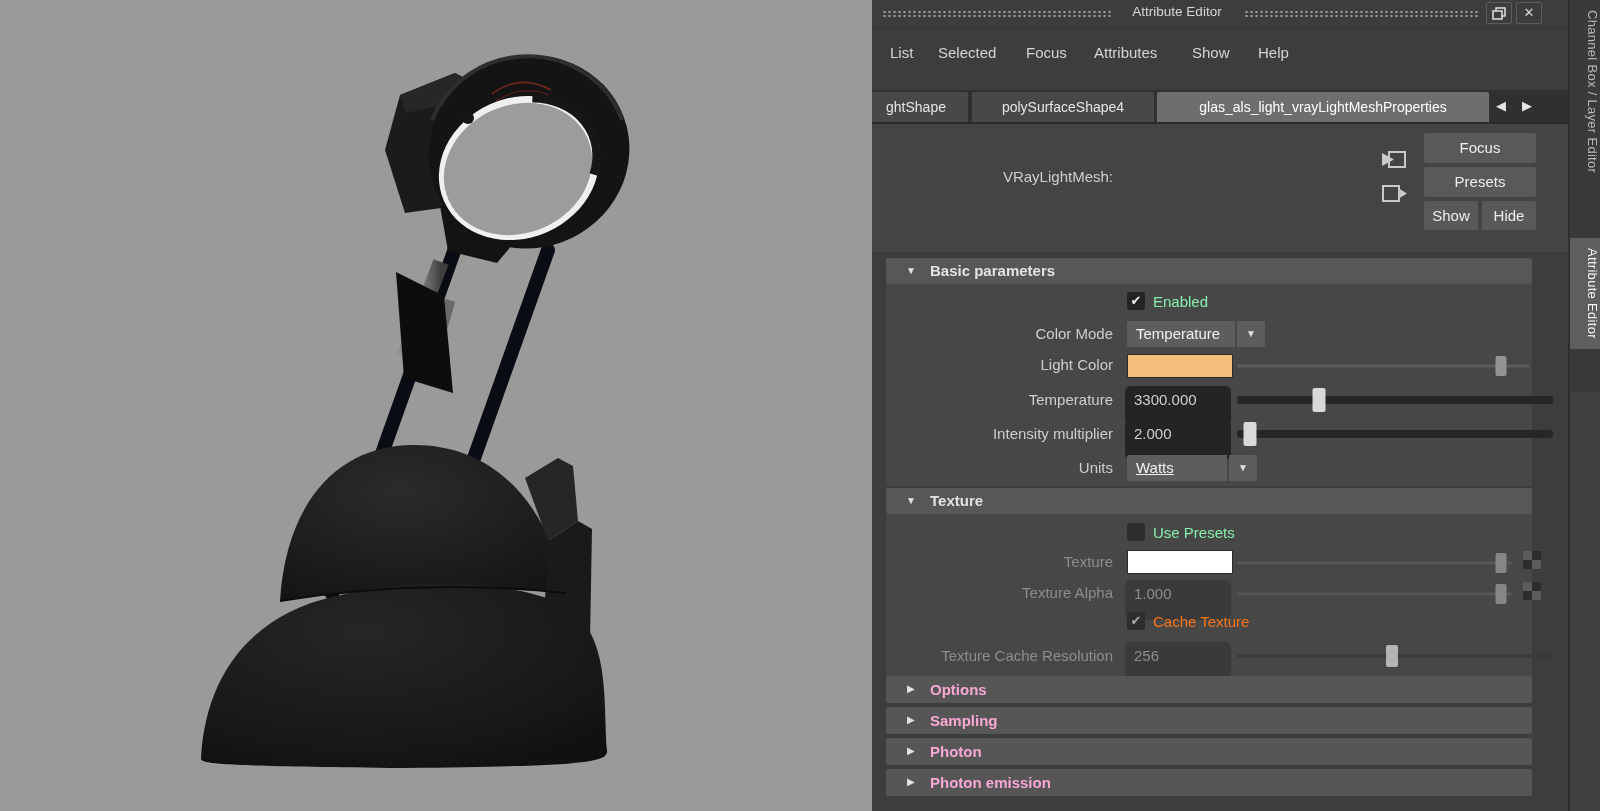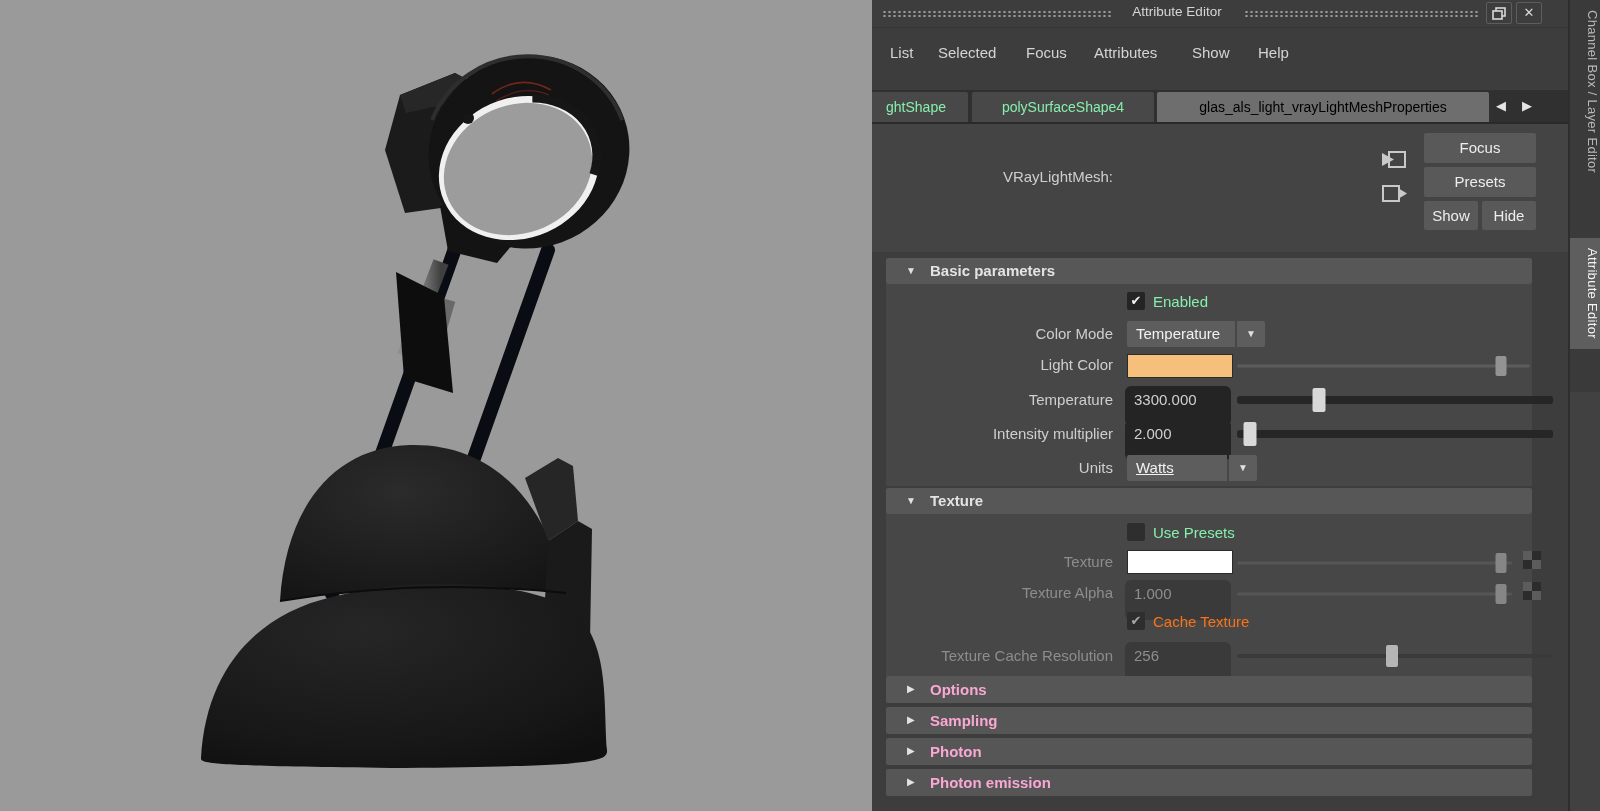--- a/index.html
+++ b/index.html
@@ -12,22 +12,22 @@
   #viewport{position:absolute;left:0;top:0;width:872px;height:811px;background:#9a9a9a;}
   
   #ae-panel{position:absolute;left:872px;top:0;width:696px;height:811px;background:#3d3d3d;overflow:hidden;}
   .titlebar{position:absolute;left:0;top:0;width:696px;height:27px;background:#3d3d3d;border-bottom:1px solid #353535;}
   .drag-dots{position:absolute;top:10px;height:7px;background-image:radial-gradient(#9b9b9b 1.1px,transparent 1.3px);background-size:5px 4px;background-position:0 0;}
   .title-text{position:absolute;top:4px;left:0;width:610px;text-align:center;font-size:13.5px;color:#d6d6d6;}
   .win-btn{position:absolute;top:2px;width:26px;height:22px;border:1px solid #5d5d5d;border-radius:2px;box-sizing:border-box;color:#d8d8d8;text-align:center;line-height:20px;font-size:13px;cursor:pointer;}
   .menubar{position:absolute;left:0;top:40px;width:696px;height:32px;}
   .menu-item{position:absolute;top:4px;font-size:15px;color:#d4d4d4;cursor:pointer;}
   .tabbar{position:absolute;left:0;top:90px;width:696px;height:34px;background:#303030;border-bottom:2px solid #2a2a2a;box-sizing:border-box;}
-  .tab{position:absolute;top:2px;height:30px;line-height:30px;text-align:center;font-size:14px;color:#86efac;background:#484848;border-radius:2px 2px 0 0;overflow:hidden;white-space:nowrap;cursor:pointer;}
-  .tab.active{background:#6e6e6e;color:#000000;}
+  .tab{position:absolute;top:2px;height:30px;line-height:30px;text-align:center;font-size:14px;color:#e5e5e5;background:#484848;border-radius:2px 2px 0 0;overflow:hidden;white-space:nowrap;cursor:pointer;}
+  .tab.active{background:#6e6e6e;color:#ffffff;}
   .tab-arrow{position:absolute;top:8px;font-size:13px;color:#e4e4e4;cursor:pointer;}
   .headerzone{position:absolute;left:0;top:124px;width:696px;height:128px;background:#444;}
   .rowlabel{position:absolute;left:0;width:241px;text-align:right;font-size:15px;color:#cecece;white-space:nowrap;}
   .rowlabel.dim{color:#8d8d8d;}
   .namefield{position:absolute;left:248px;top:160px;width:238px;height:31px;background:#262626;border-radius:2px;color:#d8d8d8;font-size:14.5px;line-height:31px;padding-left:8px;box-sizing:border-box;white-space:nowrap;overflow:hidden;}
   .conn-icon{position:absolute;left:508px;width:28px;height:26px;cursor:pointer;}
   .ae-btn{position:absolute;background:#595959;border-radius:2px;color:#ededed;font-size:15px;text-align:center;cursor:pointer;}
   
   #sections{position:absolute;left:0;top:252px;width:696px;height:559px;background:#3d3d3d;}
   .sec-body{position:absolute;left:14px;width:646px;background:#474747;}

